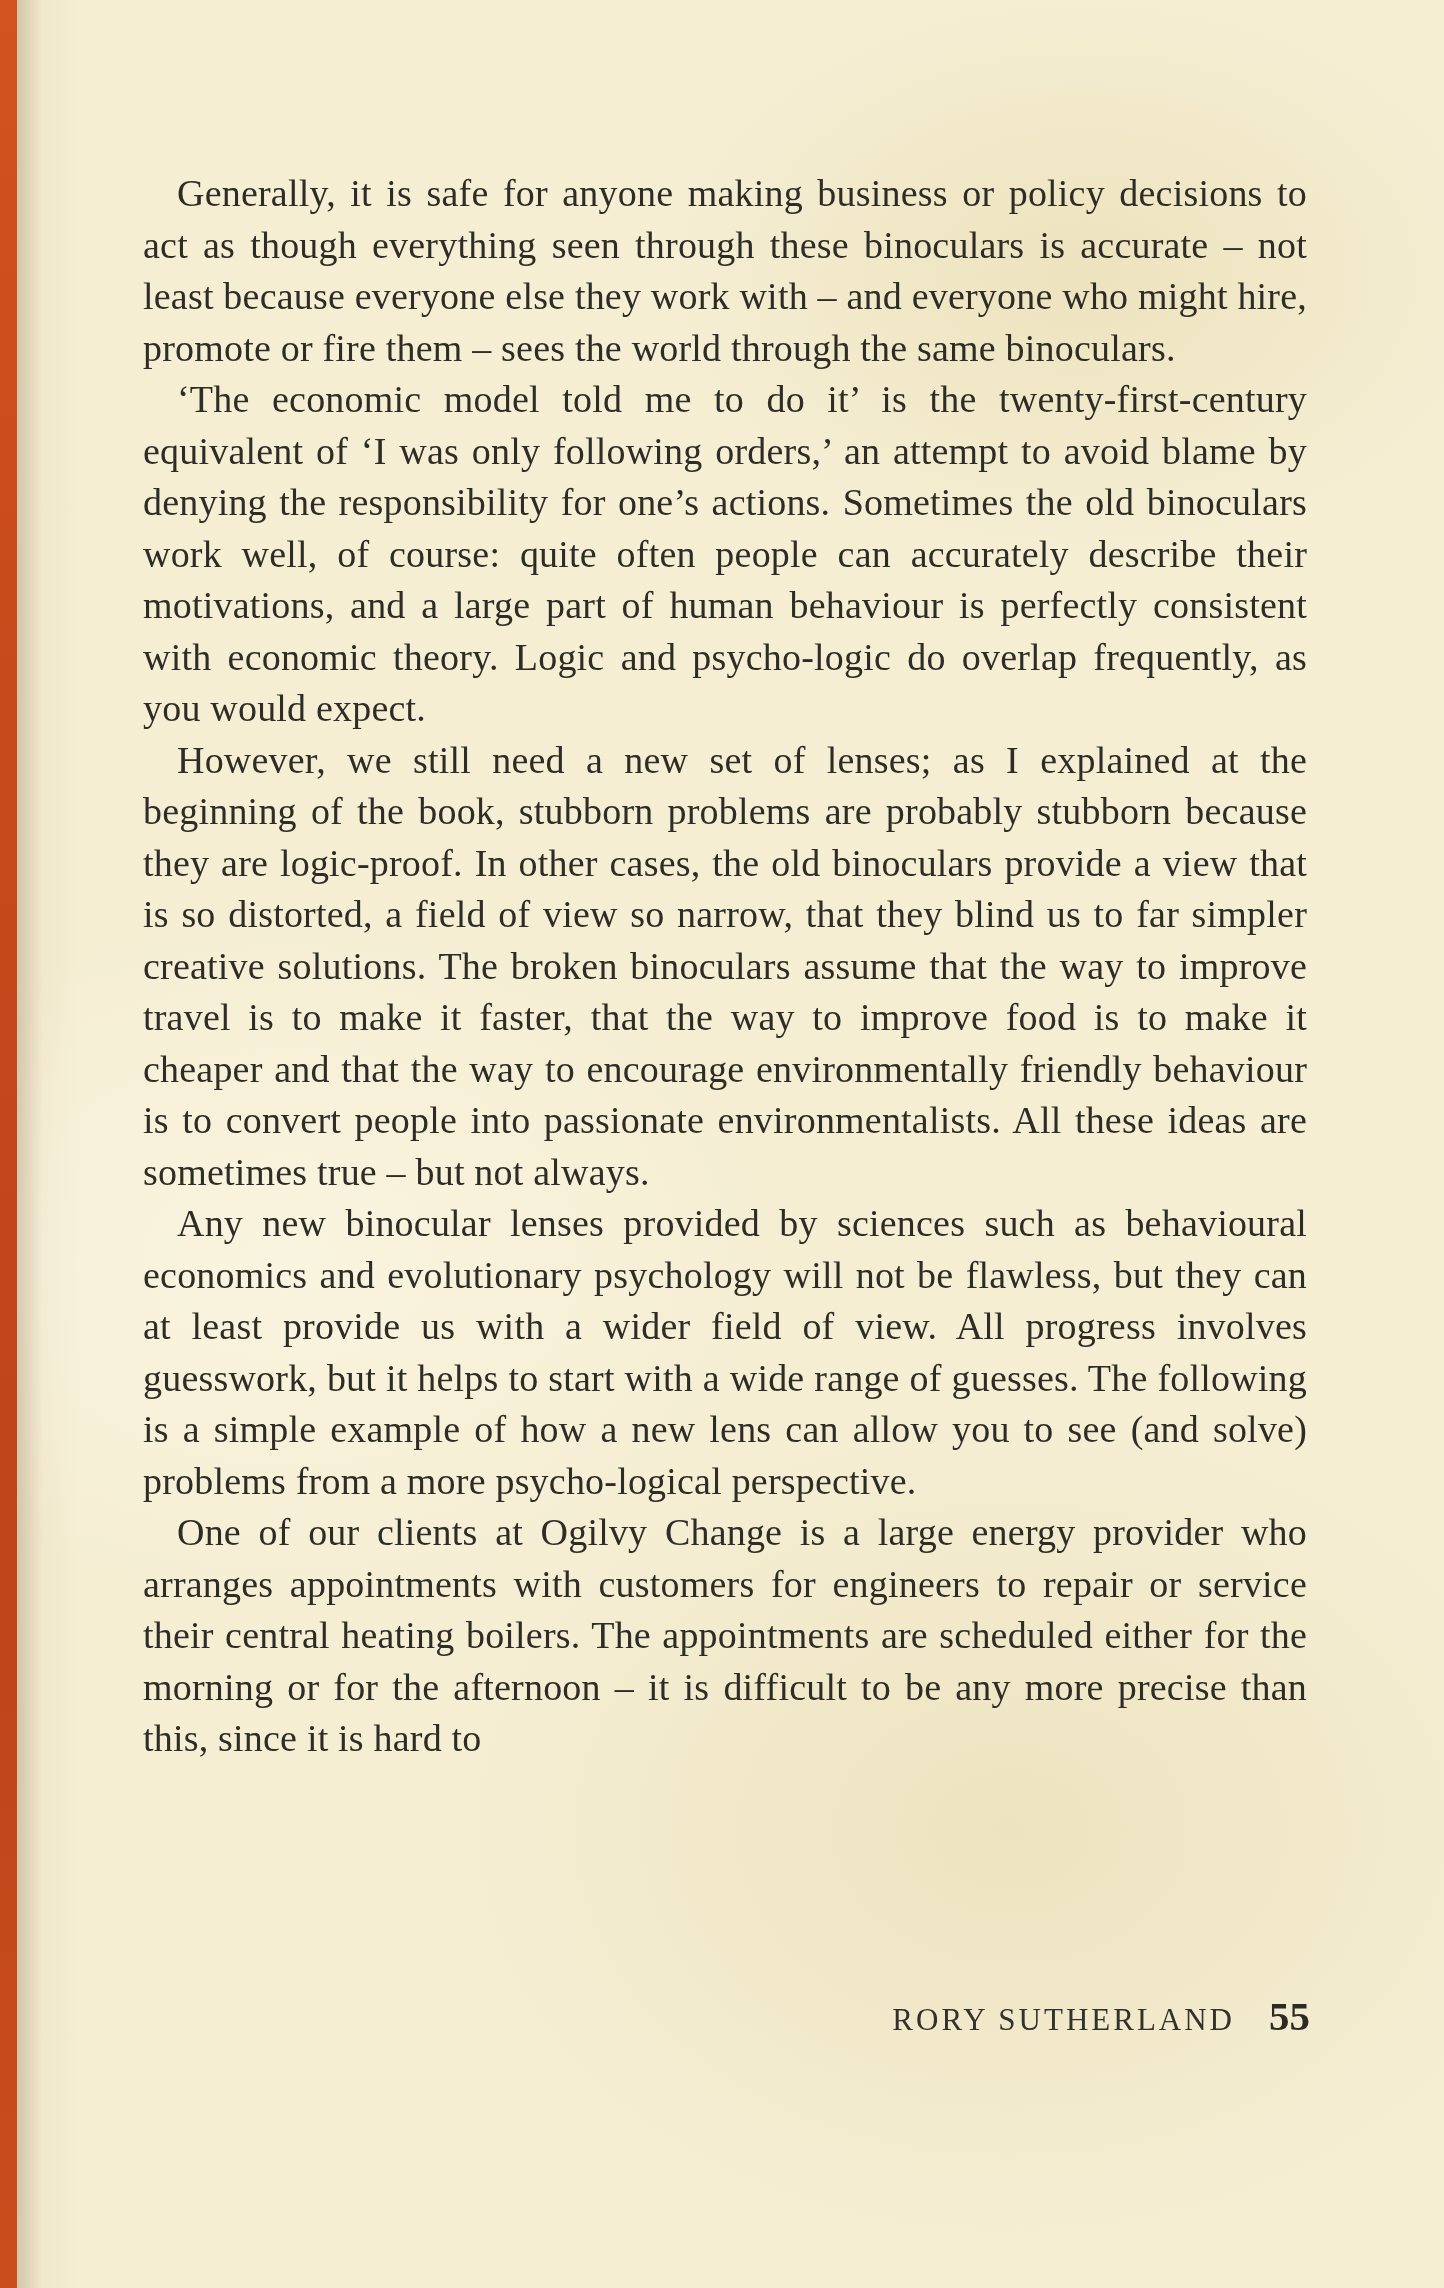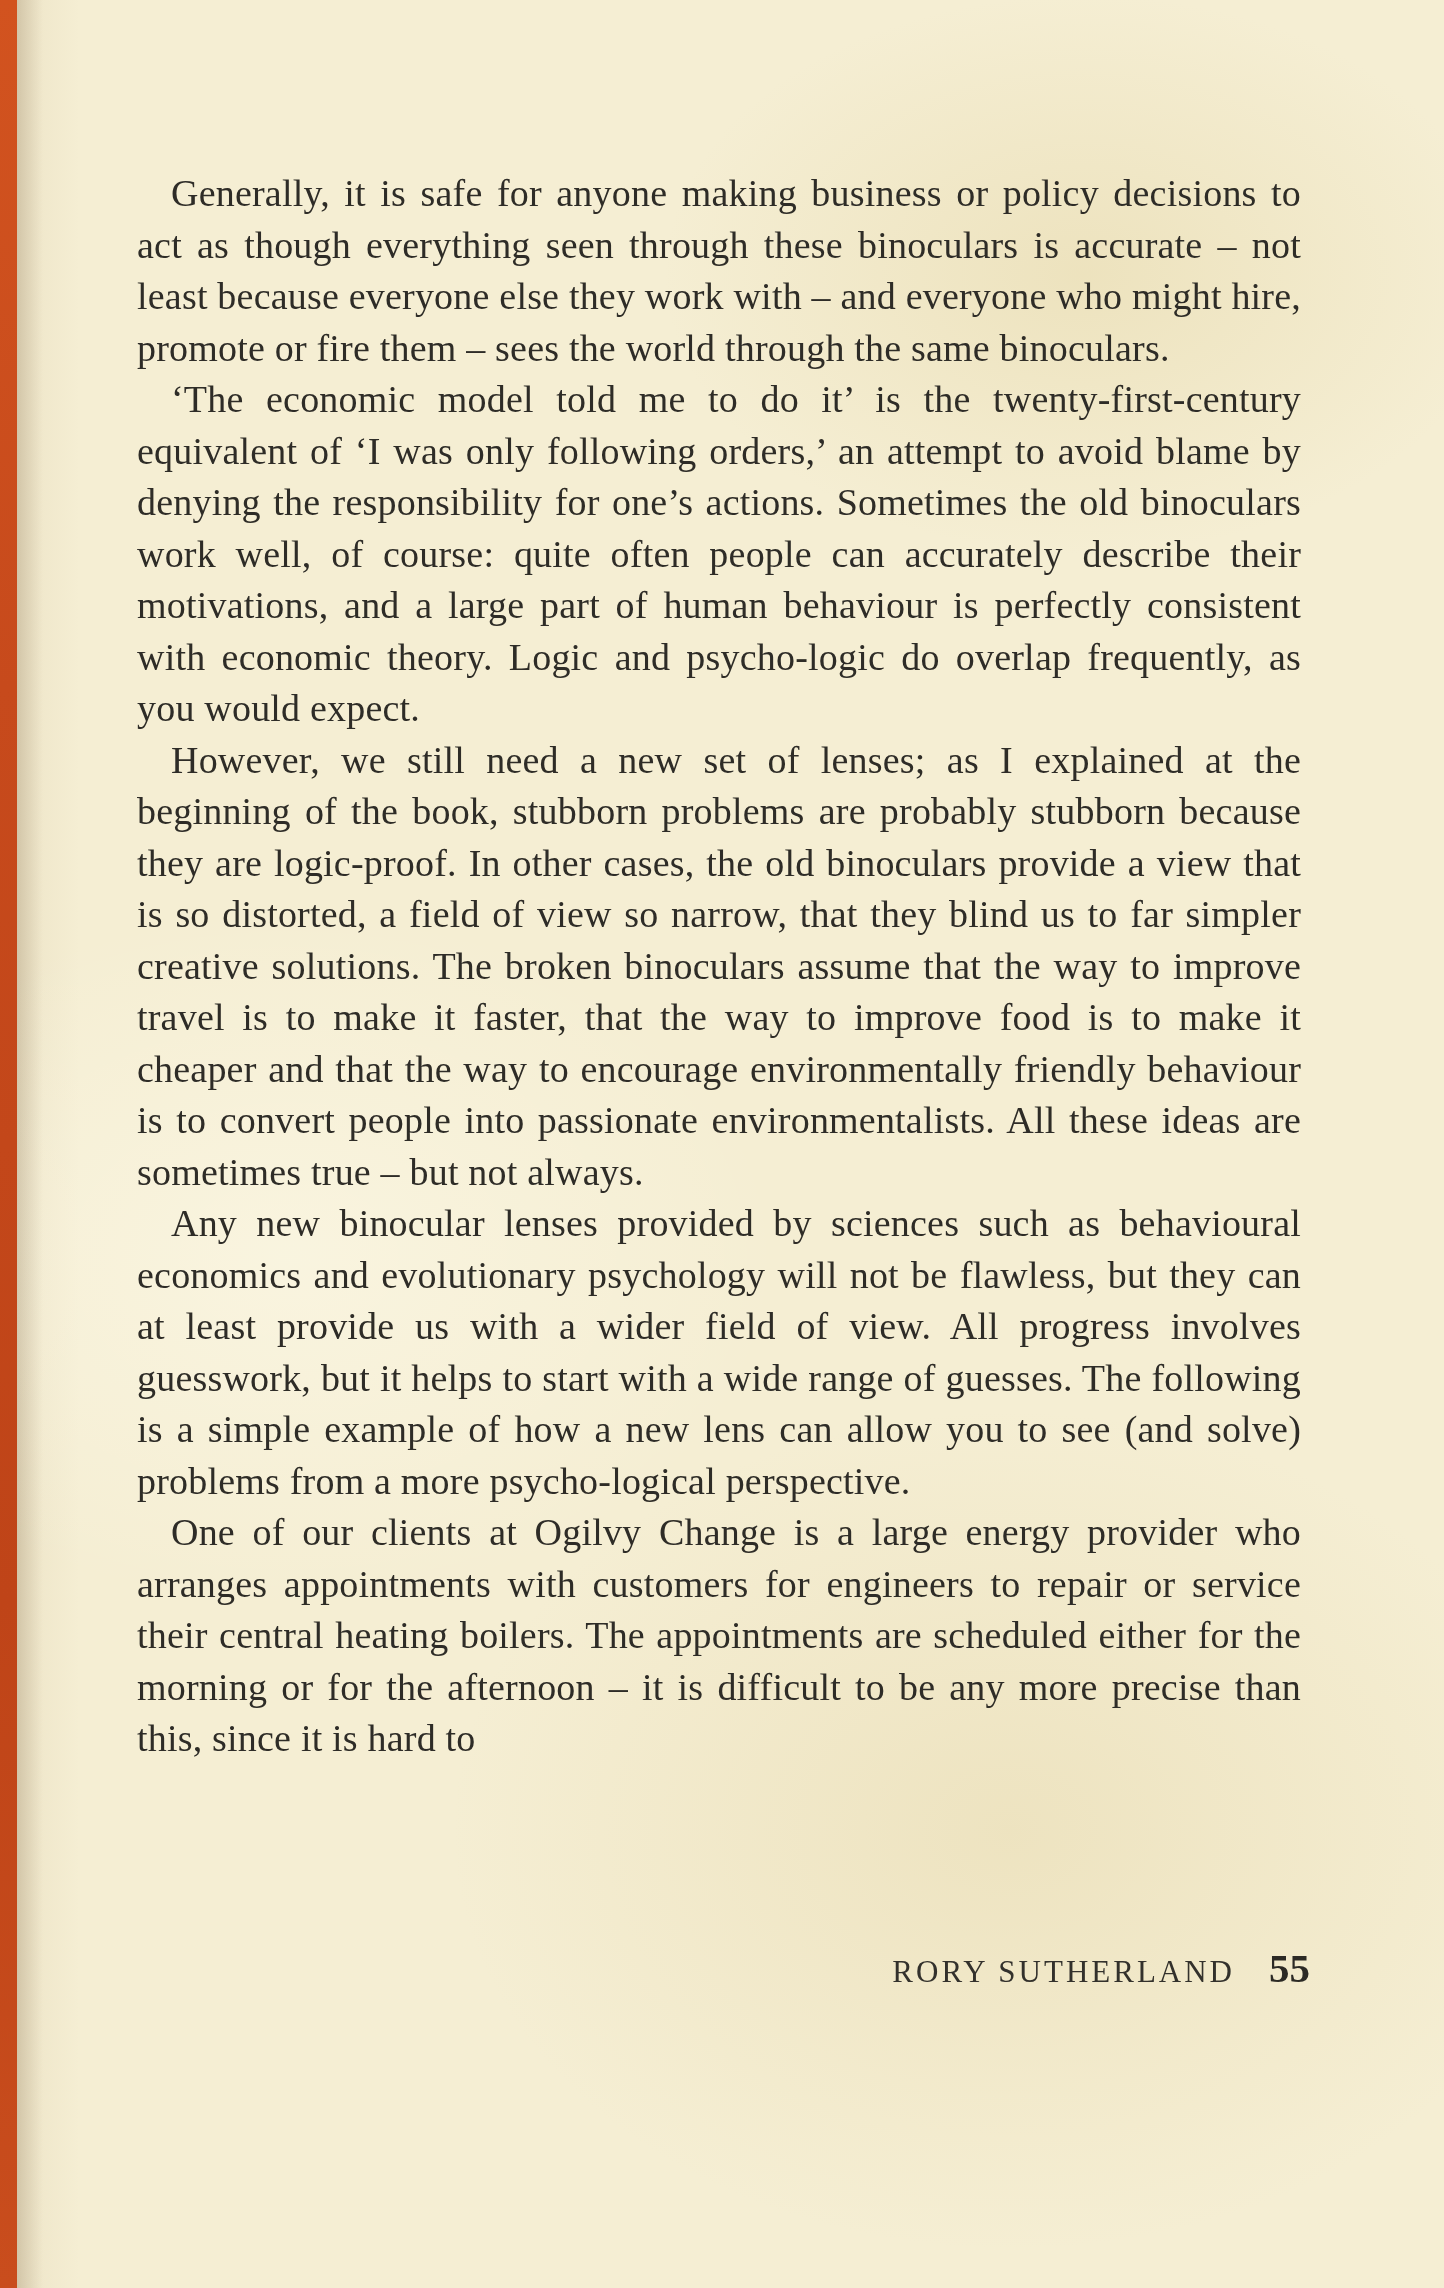--- a/index.html
+++ b/index.html
@@ -37,37 +37,37 @@
     position: absolute;
     left: 17px;
     top: 0;
     width: 26px;
     height: 100%;
     background: linear-gradient(90deg, rgba(90,60,25,0.18), rgba(90,60,25,0));
   }
 
   .text-block {
     position: absolute;
-    left: 137px;
+    left: 143px;
     top: 168px;
     width: 1164px;
     font-size: 38px;
     line-height: 51.5px;
     text-align: justify;
     letter-spacing: 0.2px;
   }
   .text-block p {
     margin: 0;
     text-indent: 34px;
   }
 
   .page-footer {
     position: absolute;
     left: 146px;
-    top: 1944px;
+    top: 1992px;
     width: 1164px;
     text-align: right;
     white-space: nowrap;
   }
   .footer-author {
     font-size: 31px;
     letter-spacing: 3px;
     color: #33312c;
   }
   .footer-page-number {

